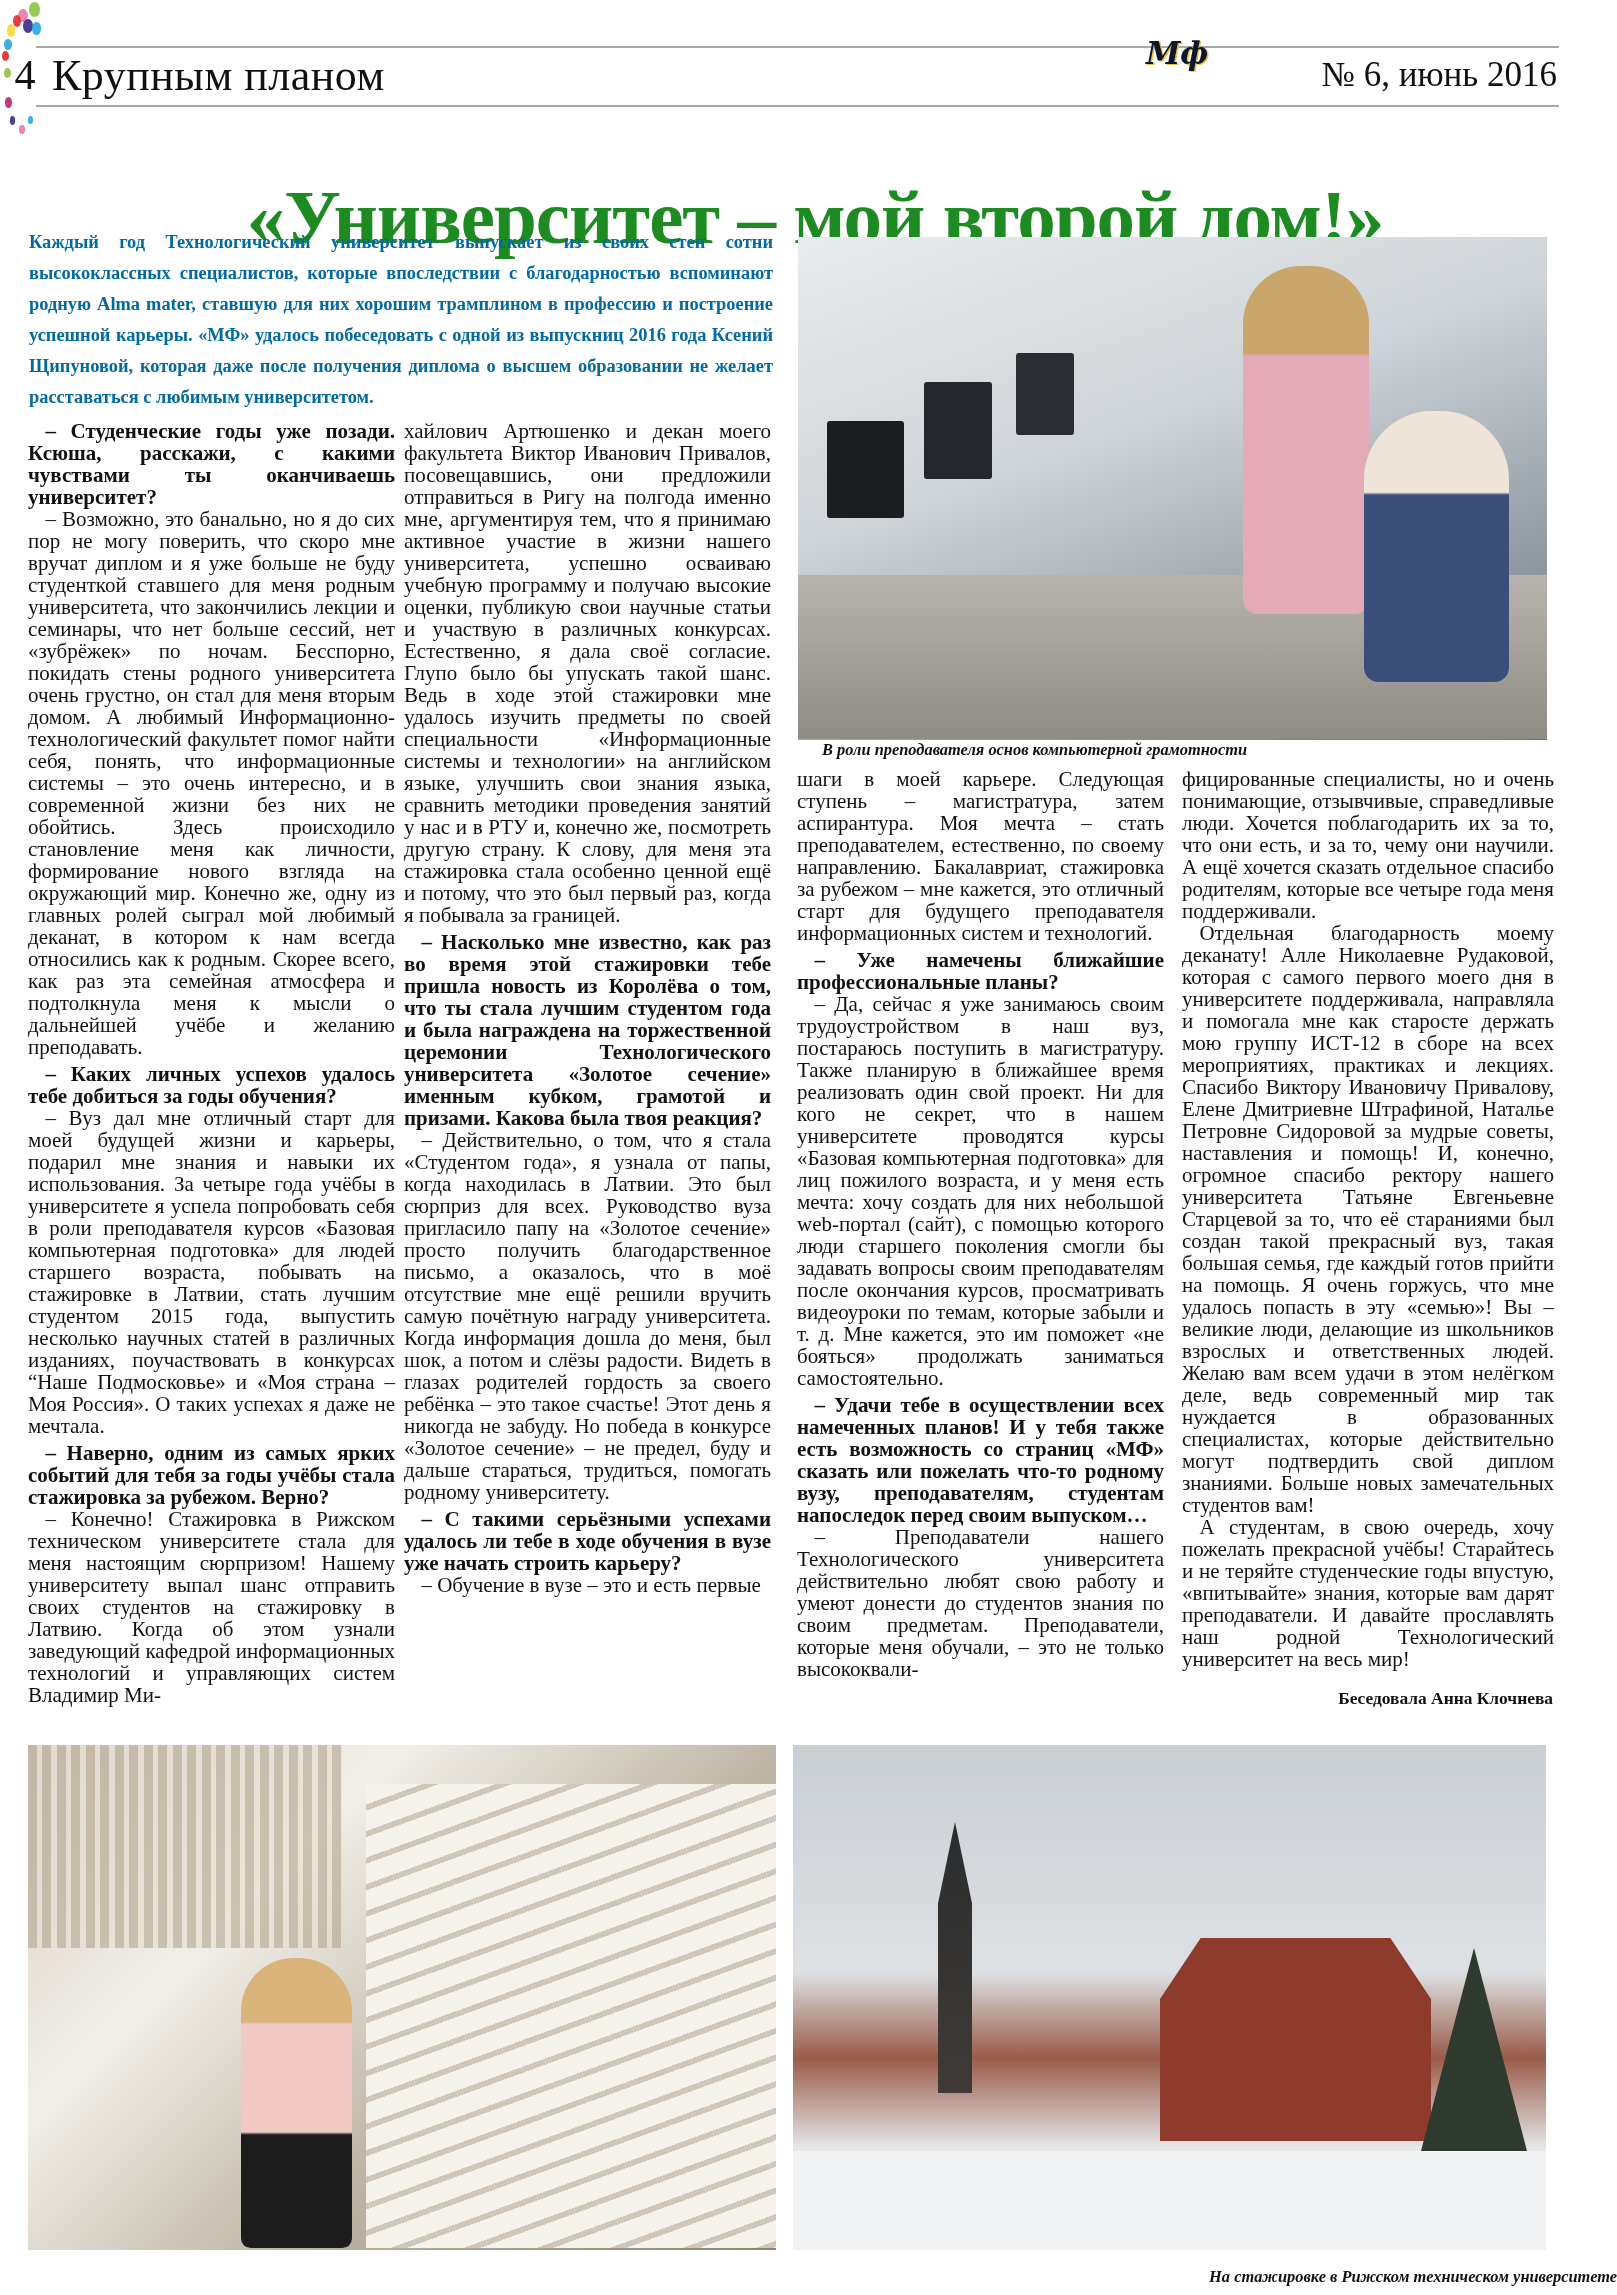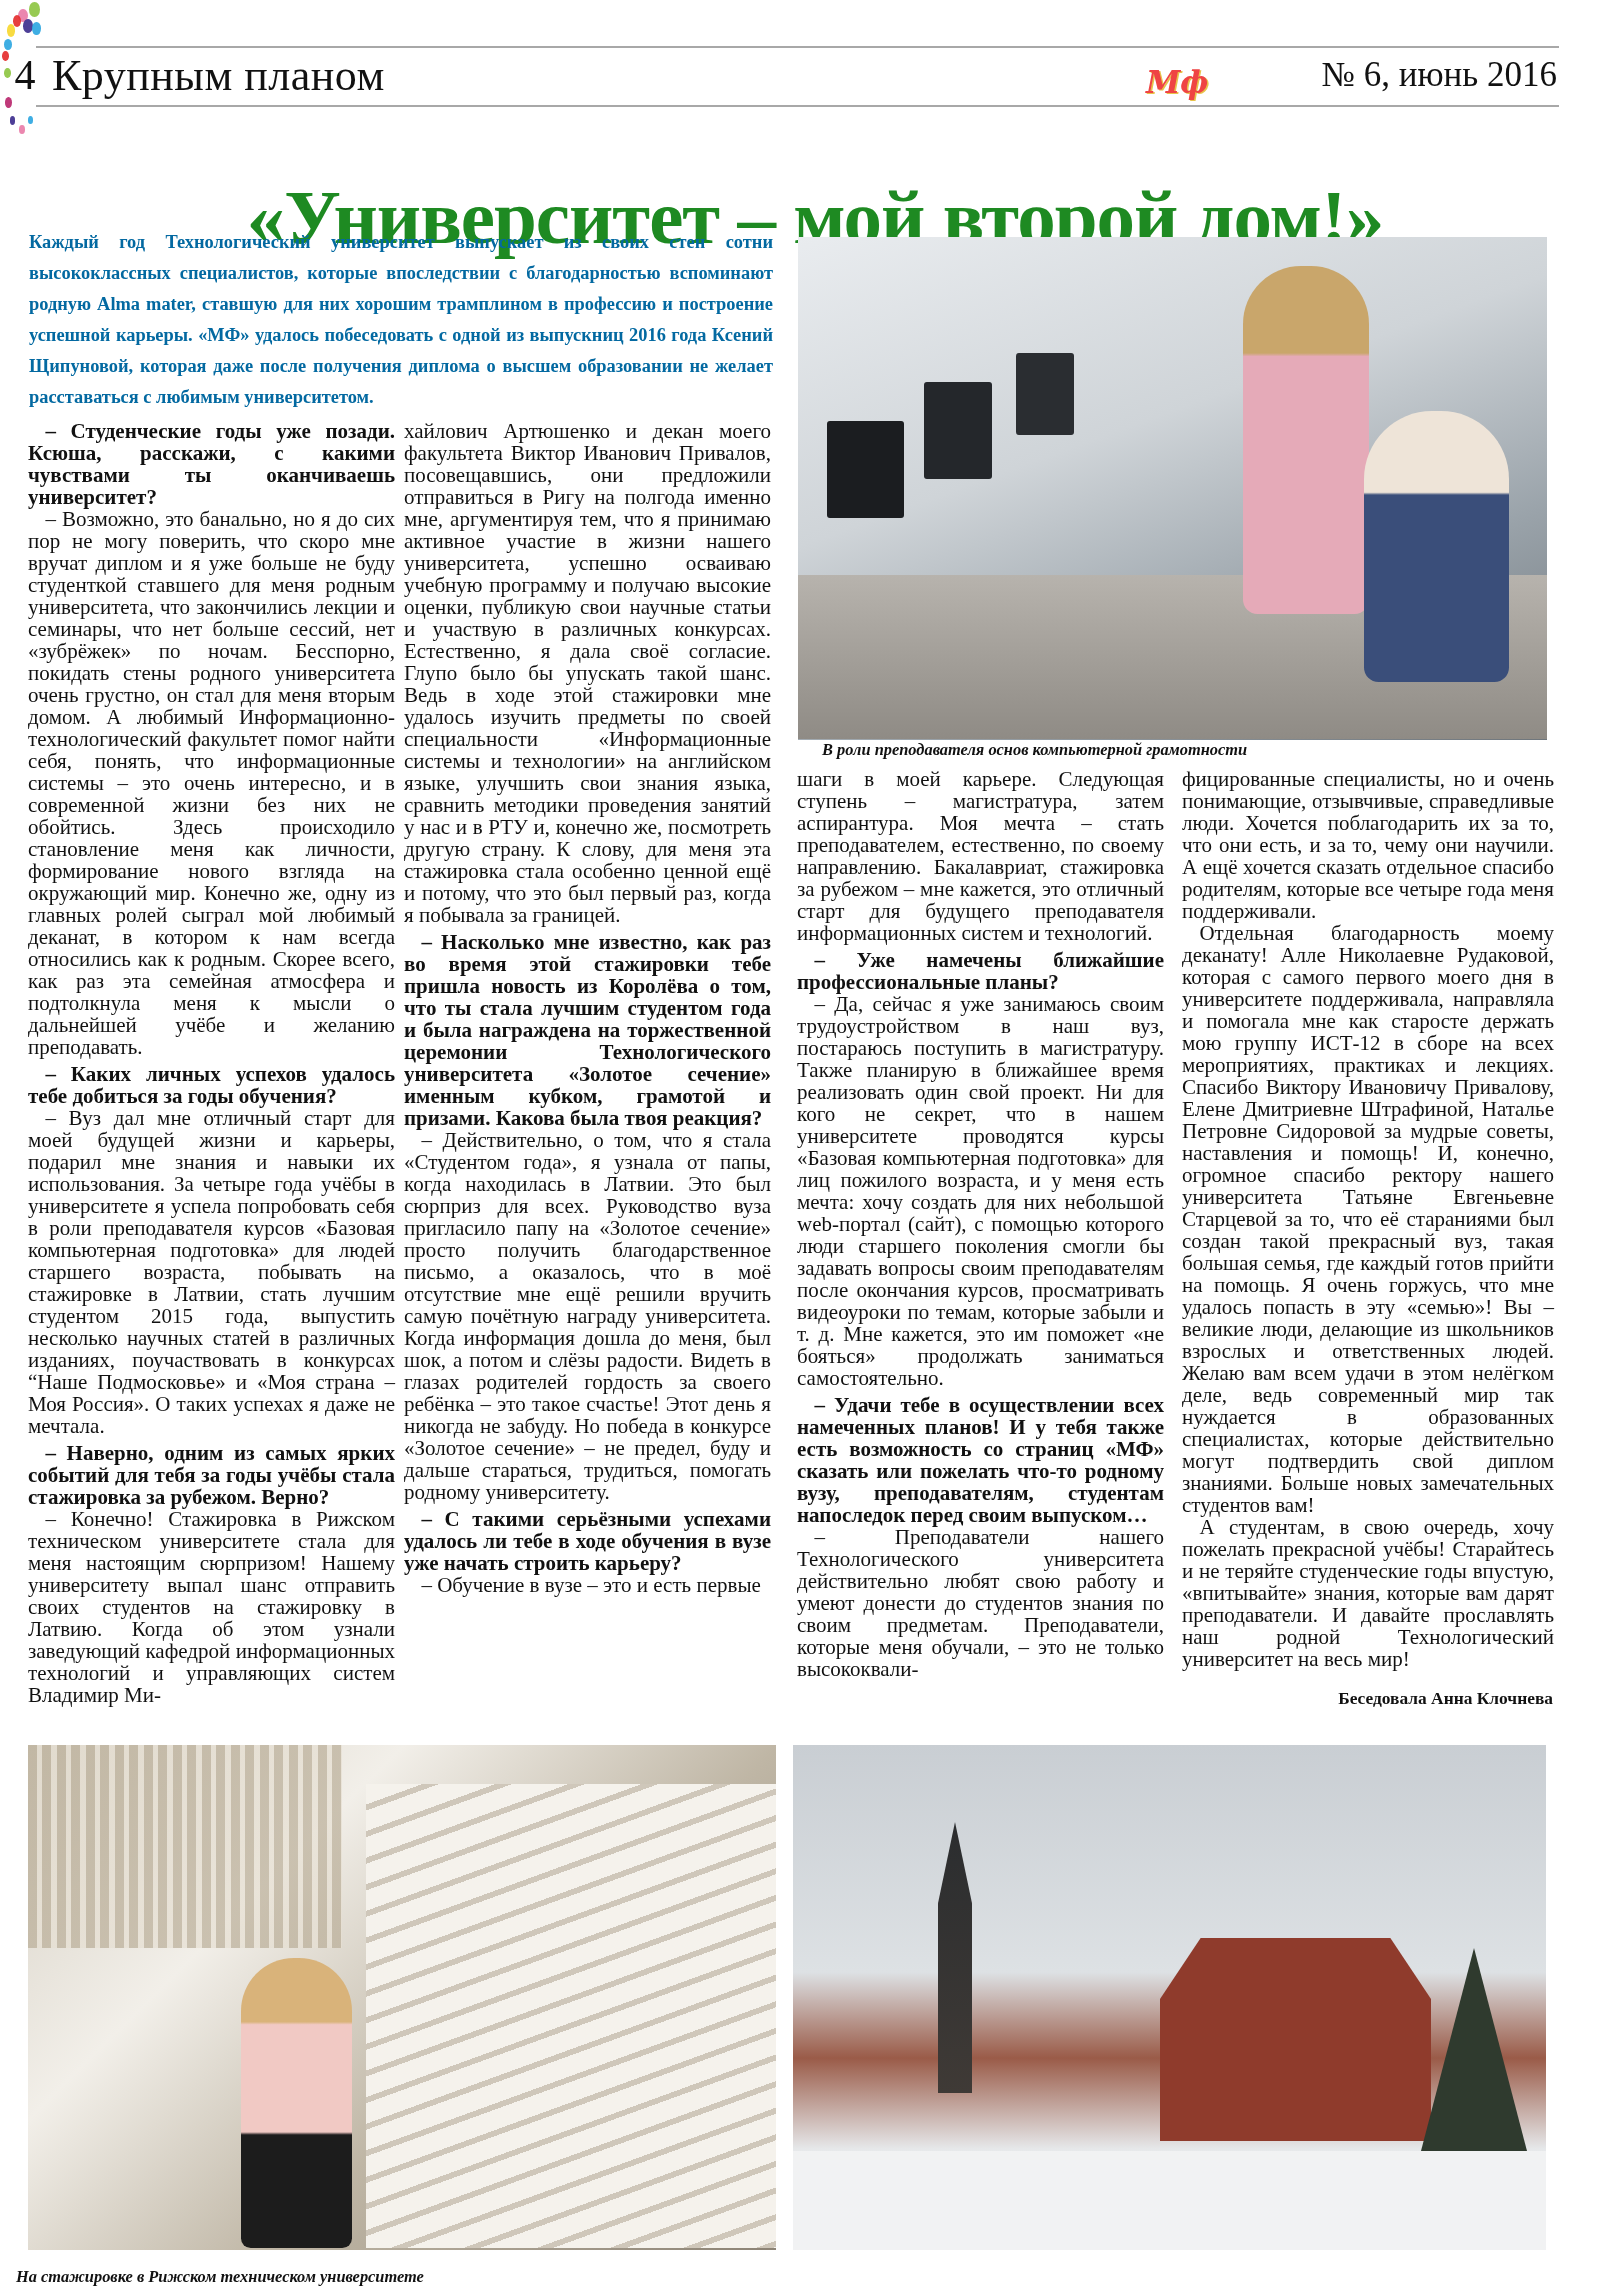--- a/index.html
+++ b/index.html
@@ -5,22 +5,22 @@
   html, body { margin: 0; padding: 0; background: #ffffff; }
   body { width: 1617px; height: 2295px; position: relative; overflow: hidden;
          font-family: "Liberation Serif", "DejaVu Serif", serif; color: #111; }
   .balloons { position: absolute; left: 0; top: 0; width: 48px; height: 145px; }
   .balloon { position: absolute; border-radius: 50%; opacity: .9; }
   .rule { position: absolute; height: 2.4px; background: #a8a8a8; left: 36px; right: 58px; }
   .rule.top { top: 46px; }
   .rule.bot { top: 105px; }
   .page-num { position: absolute; left: 14.5px; top: 54px; font-size: 42px; line-height: 1; }
   .section { position: absolute; left: 52px; top: 54px; font-size: 44px; line-height: 1; letter-spacing: 0.5px; }
-  .logo { position: absolute; left: 1146px; top: 64px; font-size: 31px; font-style: italic; font-weight: bold;
-          color: #ef4444; font-family: "DejaVu Serif", serif; text-shadow: 1.5px 1px 0 #e8c34a; }
+  .logo { position: absolute; left: 1146px; top: 35px; font-size: 31px; font-style: italic; font-weight: bold;
+          color: #0f172a; font-family: "DejaVu Serif", serif; text-shadow: 1.5px 1px 0 #e8c34a; }
   .issue { position: absolute; right: 60px; top: 57px; font-size: 35px; line-height: 1; }
   .headline { position: absolute; left: 13px; right: 0; top: 127px; text-align: center; font-weight: bold;
               color: #1e8a22; font-size: 77px; line-height: 1; letter-spacing: -1px; }
   .lead { position: absolute; left: 29px; top: 227px; width: 744px; color: #0369a1; font-weight: bold;
           font-size: 18.4px; line-height: 31px; text-align: justify; }
   .col { position: absolute; font-size: 21px; line-height: 22px; text-align: justify; }
   .col p { margin: 0; text-indent: 17.4px; }
   .col p.q { font-weight: bold; margin-top: 4.8px; }
   .col p.q:first-child { margin-top: 0; }
   .c1 { left: 28px; top: 420px; width: 367px; }
@@ -29,21 +29,21 @@
   .c4 { left: 1182px; top: 768px; width: 372px; }
   .photo { position: absolute; overflow: hidden; }
   .photo-class { left: 798px; top: 237px; width: 749px; height: 503px;
                  background: linear-gradient(160deg, #e9ecef 0%, #cfd4d8 40%, #9aa3aa 70%, #6f767c 100%); }
   .photo-stairs { left: 28px; top: 1745px; width: 748px; height: 505px;
                   background: linear-gradient(135deg, #d6d0c4 0%, #f2efe9 30%, #bfb6a5 60%, #8c8375 100%); }
   .photo-riga { left: 793px; top: 1745px; width: 753px; height: 505px;
                 background: linear-gradient(180deg, #c9ced3 0%, #dde1e4 45%, #9a5b48 62%, #e6e8ea 80%, #f4f5f6 100%); }
   .cap { position: absolute; font-style: italic; font-weight: bold; font-size: 16.4px; line-height: 1; }
   .cap1 { left: 822px; top: 742px; }
-  .cap2 { left: 0; right: 0; top: 2269px; text-align: left; margin-left: 16px; }
+  .cap2 { left: 0; right: 0; top: 2269px; text-align: right; }
   .byline { position: absolute; right: 64px; top: 1688px; font-weight: bold; font-size: 17.4px; }
   
   .shape { position: absolute; }
 </style>
 </head>
 <body>
 
 <div class="balloons">
   <div class="balloon" style="left:29px;top:2.4px;width:10.6px;height:14.5px;background:#8cc43f"></div>
   <div class="balloon" style="left:18.4px;top:8.7px;width:9.7px;height:13.5px;background:#e97aa6"></div>

